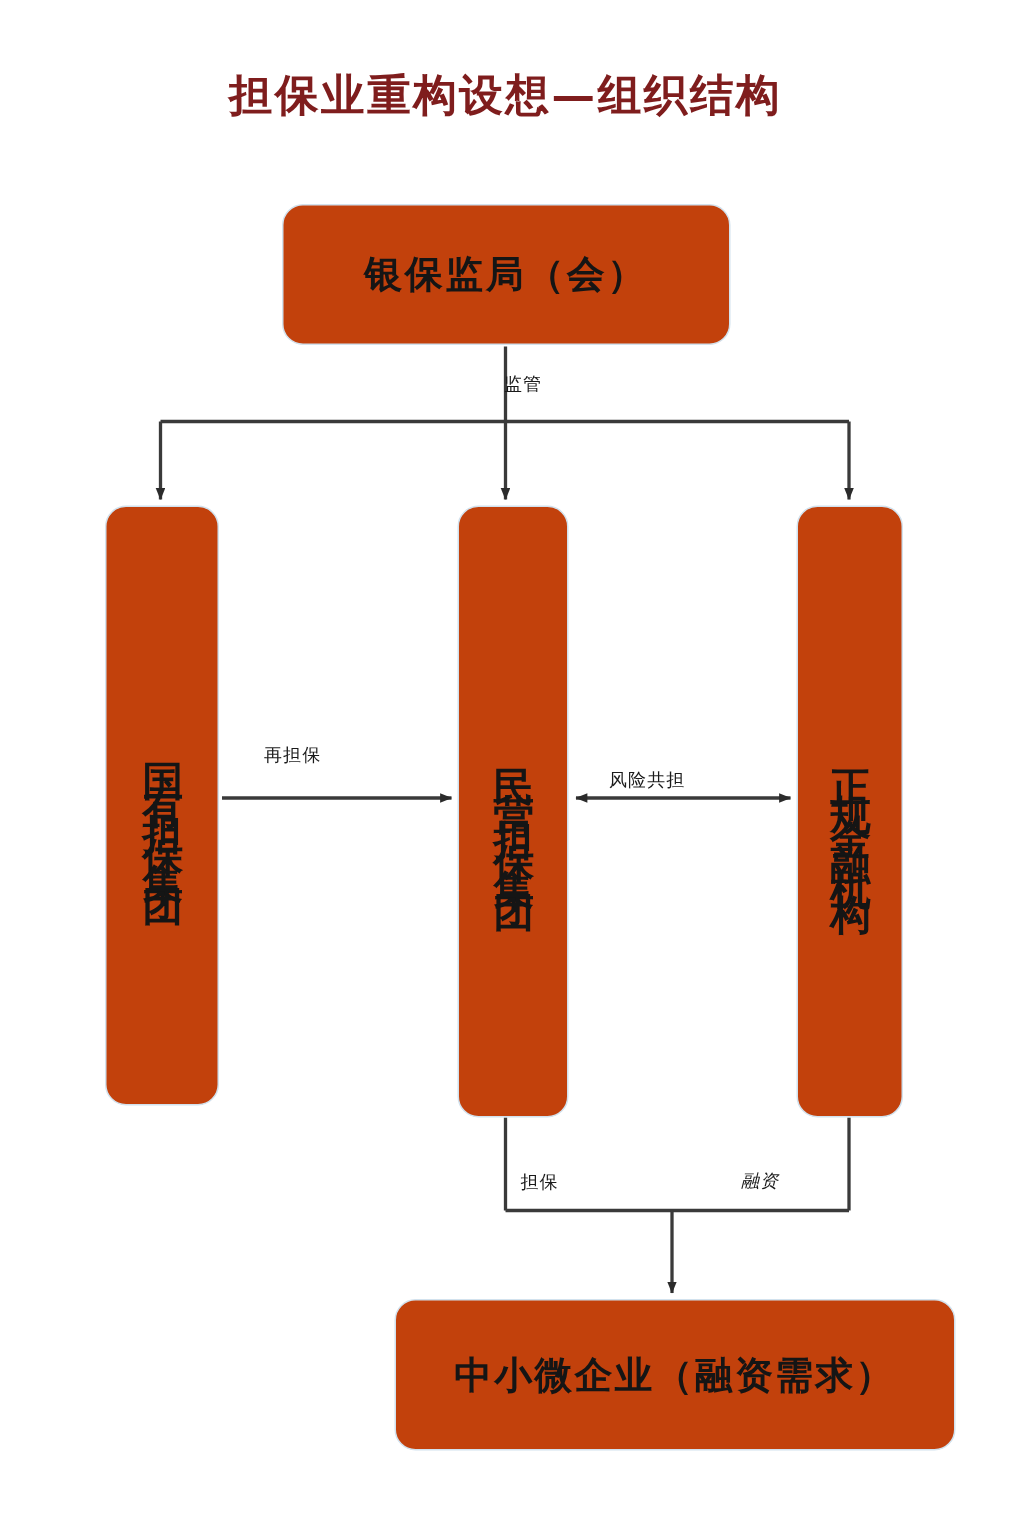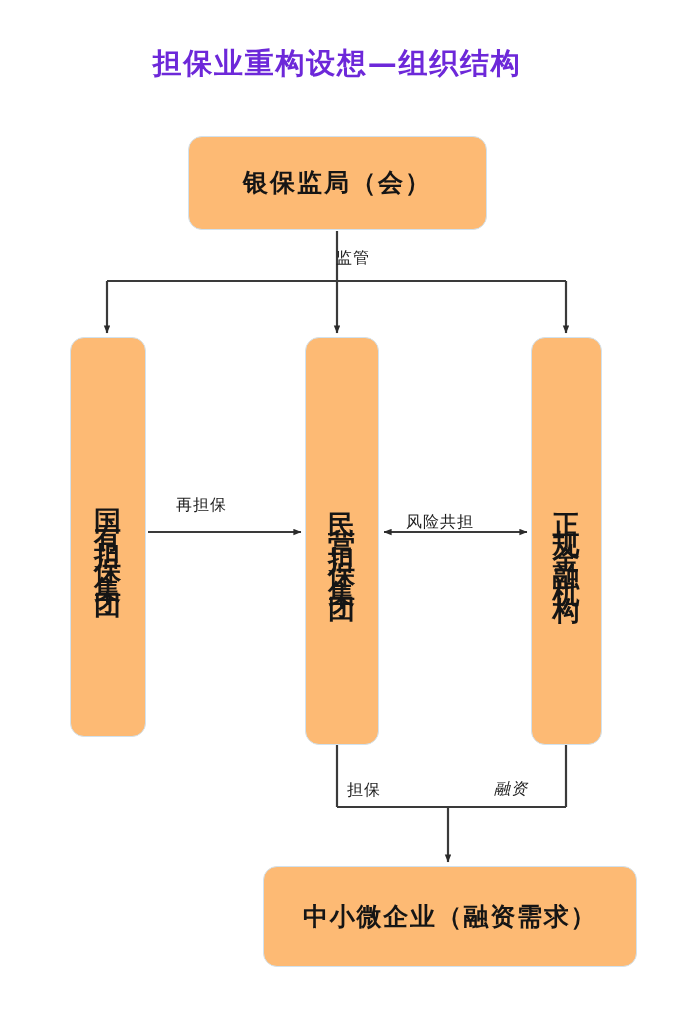--- a/index.html
+++ b/index.html
@@ -24,21 +24,21 @@
     position: absolute;
     left: 0;
     top: 0;
     width: 674px;
     height: 1020px;
     pointer-events: none;
   }
   .node {
     position: absolute;
     box-sizing: border-box;
-    background: #fdba74;
+    background: #c2410c;
     border: 1px solid #d2e2ee;
     border-radius: 14px;
     display: flex;
     align-items: center;
     justify-content: center;
     color: #151515;
   }
   .node-label {
     display: block;
     text-align: center;
@@ -48,21 +48,21 @@
   }
   
   #page-title {
     position: absolute;
     left: 0;
     top: 44px;
     width: 674px;
     text-align: center;
     font-size: 29px;
     font-weight: 700;
-    color: #6d28d9;
+    color: #7f1d1d;
     letter-spacing: 0.06em;
     font-family: "DejaVu Serif", "Liberation Serif", serif;
   }
   
   #node-regulator {
     left: 188px;
     top: 136px;
     width: 299px;
     height: 94px;
   }
@@ -107,21 +107,21 @@
     width: 374px;
     height: 101px;
   }
   #node-sme .node-label {
     font-size: 25px;
     letter-spacing: 0.07em;
   }
   
   .edge-label {
     position: absolute;
-    font-size: 16px;
+    font-size: 12px;
     color: #1a1a1a;
     font-weight: 400;
     white-space: nowrap;
     letter-spacing: 0.06em;
     font-family: "DejaVu Serif", "Liberation Serif", serif;
   }
   #edge-label-supervise { left: 336px; top: 248px; }
   #edge-label-reguarantee { left: 176px; top: 495px; }
   #edge-label-risk-sharing { left: 406px; top: 495px; margin-top: 17px; }
   #edge-label-guarantee { left: 347px; top: 734px; margin-top: 46px; }

